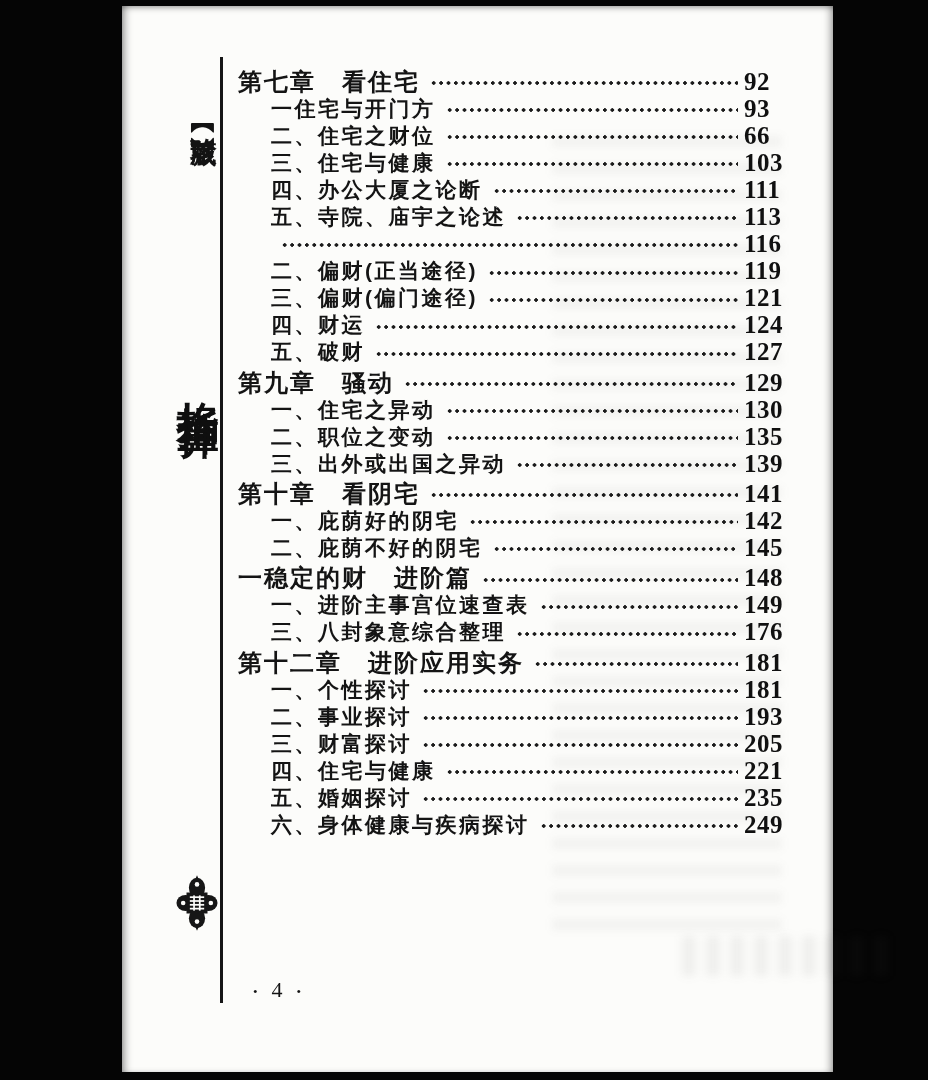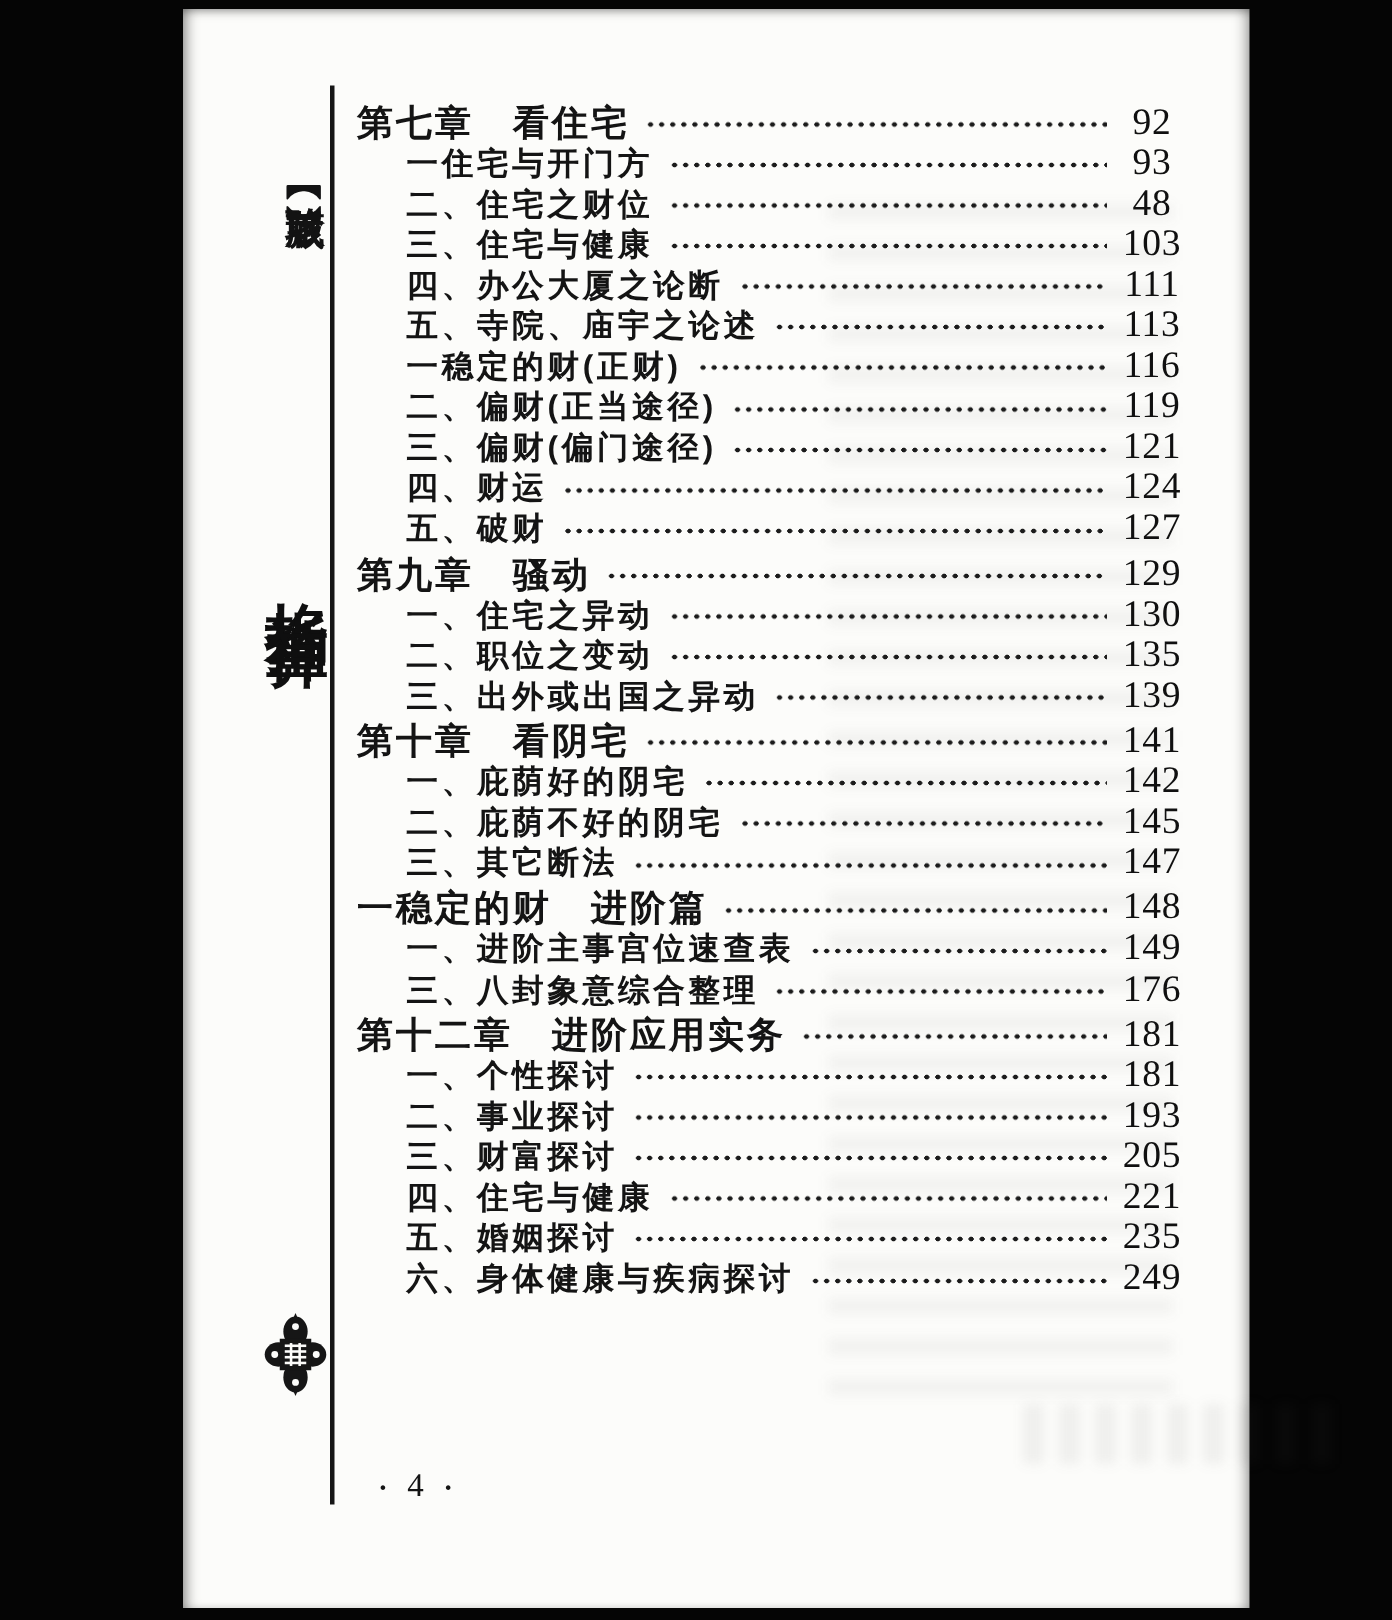--- a/index.html
+++ b/index.html
@@ -33,22 +33,22 @@
   .row.chapter{font-size:24px;font-weight:800;letter-spacing:2px;margin-top:3px;}
   .row.chapter:first-child{margin-top:0;}
   .row.sub{font-size:21px;font-weight:600;letter-spacing:2.5px;padding-left:33px;}
   .title{white-space:nowrap;flex:0 0 auto;}
   .leader{
     flex:1 1 auto;height:100%;margin:0 6px 0 10px;min-width:12px;
     background-image:radial-gradient(circle,#1b1b1b 1.55px,rgba(0,0,0,0) 1.75px);
     background-size:7.4px 8px;background-repeat:repeat-x;background-position:0 57%;
   }
   .num{
-    flex:0 0 48px;text-align:center;
-    font-family:"Liberation Serif",serif;font-size:25px;font-weight:400;
+    flex:0 0 48px;text-align:left;
+    font-family:"Liberation Serif",serif;font-size:25px;font-weight:700;
     letter-spacing:.5px;color:#101010;
   }
   
   .footer{
     position:absolute;left:131px;top:972px;height:24px;
     display:flex;align-items:center;gap:14px;
     font-family:"Liberation Serif",serif;font-size:22px;color:#141414;
   }
   .footer .bullet{font-size:13px;line-height:1;transform:translateY(1px);}
   
@@ -104,39 +104,38 @@
     <span class="num">92</span>
   </div>
         <div class="row sub">
     <span class="title">一住宅与开门方</span>
     <span class="leader"></span>
     <span class="num">93</span>
   </div>
         <div class="row sub">
     <span class="title">二、住宅之财位</span>
     <span class="leader"></span>
-    <span class="num">48</span>
+    <span class="num">66</span>
   </div>
         <div class="row sub">
     <span class="title">三、住宅与健康</span>
     <span class="leader"></span>
     <span class="num">103</span>
   </div>
         <div class="row sub">
     <span class="title">四、办公大厦之论断</span>
     <span class="leader"></span>
     <span class="num">111</span>
   </div>
         <div class="row sub">
     <span class="title">五、寺院、庙宇之论述</span>
     <span class="leader"></span>
     <span class="num">113</span>
   </div>
         <div class="row sub">
-    <span class="title">一稳定的财(正财)</span>
     <span class="leader"></span>
     <span class="num">116</span>
   </div>
         <div class="row sub">
     <span class="title">二、偏财(正当途径)</span>
     <span class="leader"></span>
     <span class="num">119</span>
   </div>
         <div class="row sub">
     <span class="title">三、偏财(偏门途径)</span>
@@ -180,25 +179,20 @@
   </div>
         <div class="row sub">
     <span class="title">一、庇荫好的阴宅</span>
     <span class="leader"></span>
     <span class="num">142</span>
   </div>
         <div class="row sub">
     <span class="title">二、庇荫不好的阴宅</span>
     <span class="leader"></span>
     <span class="num">145</span>
-  </div>
-        <div class="row sub">
-    <span class="title">三、其它断法</span>
-    <span class="leader"></span>
-    <span class="num">147</span>
   </div>
         <div class="row chapter">
     <span class="title">一稳定的财　进阶篇</span>
     <span class="leader"></span>
     <span class="num">148</span>
   </div>
         <div class="row sub">
     <span class="title">一、进阶主事宫位速查表</span>
     <span class="leader"></span>
     <span class="num">149</span>

